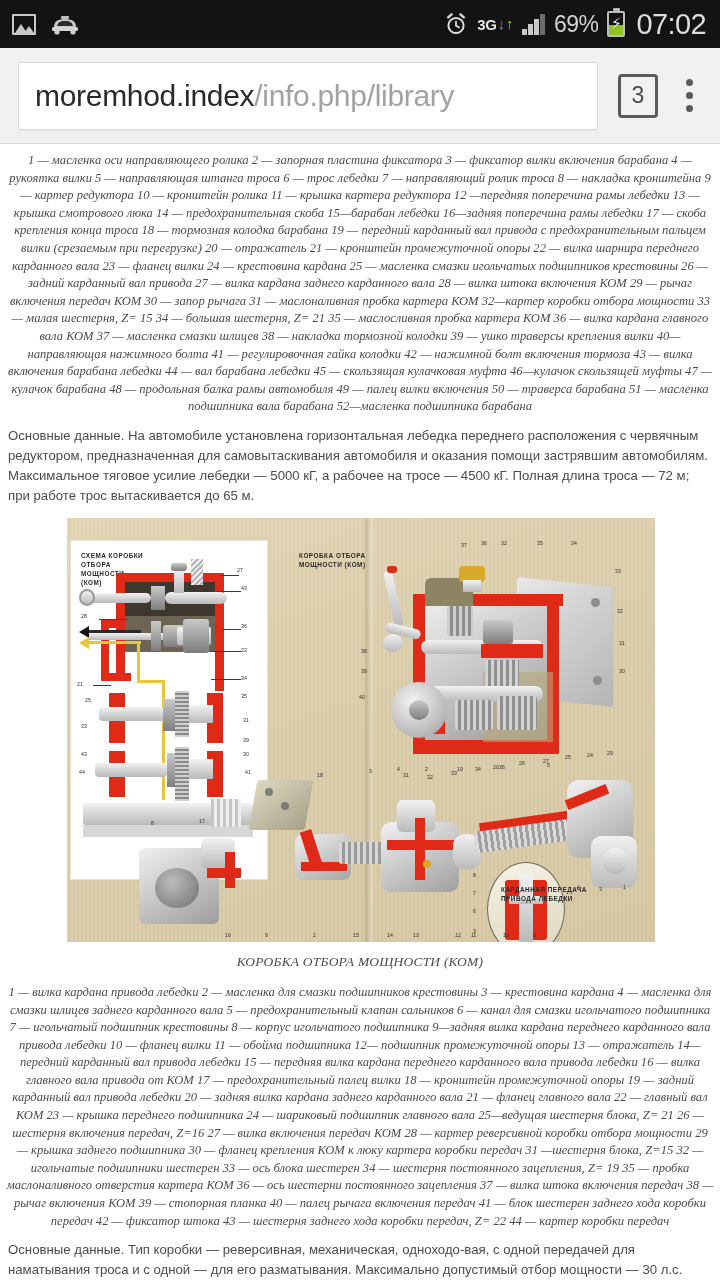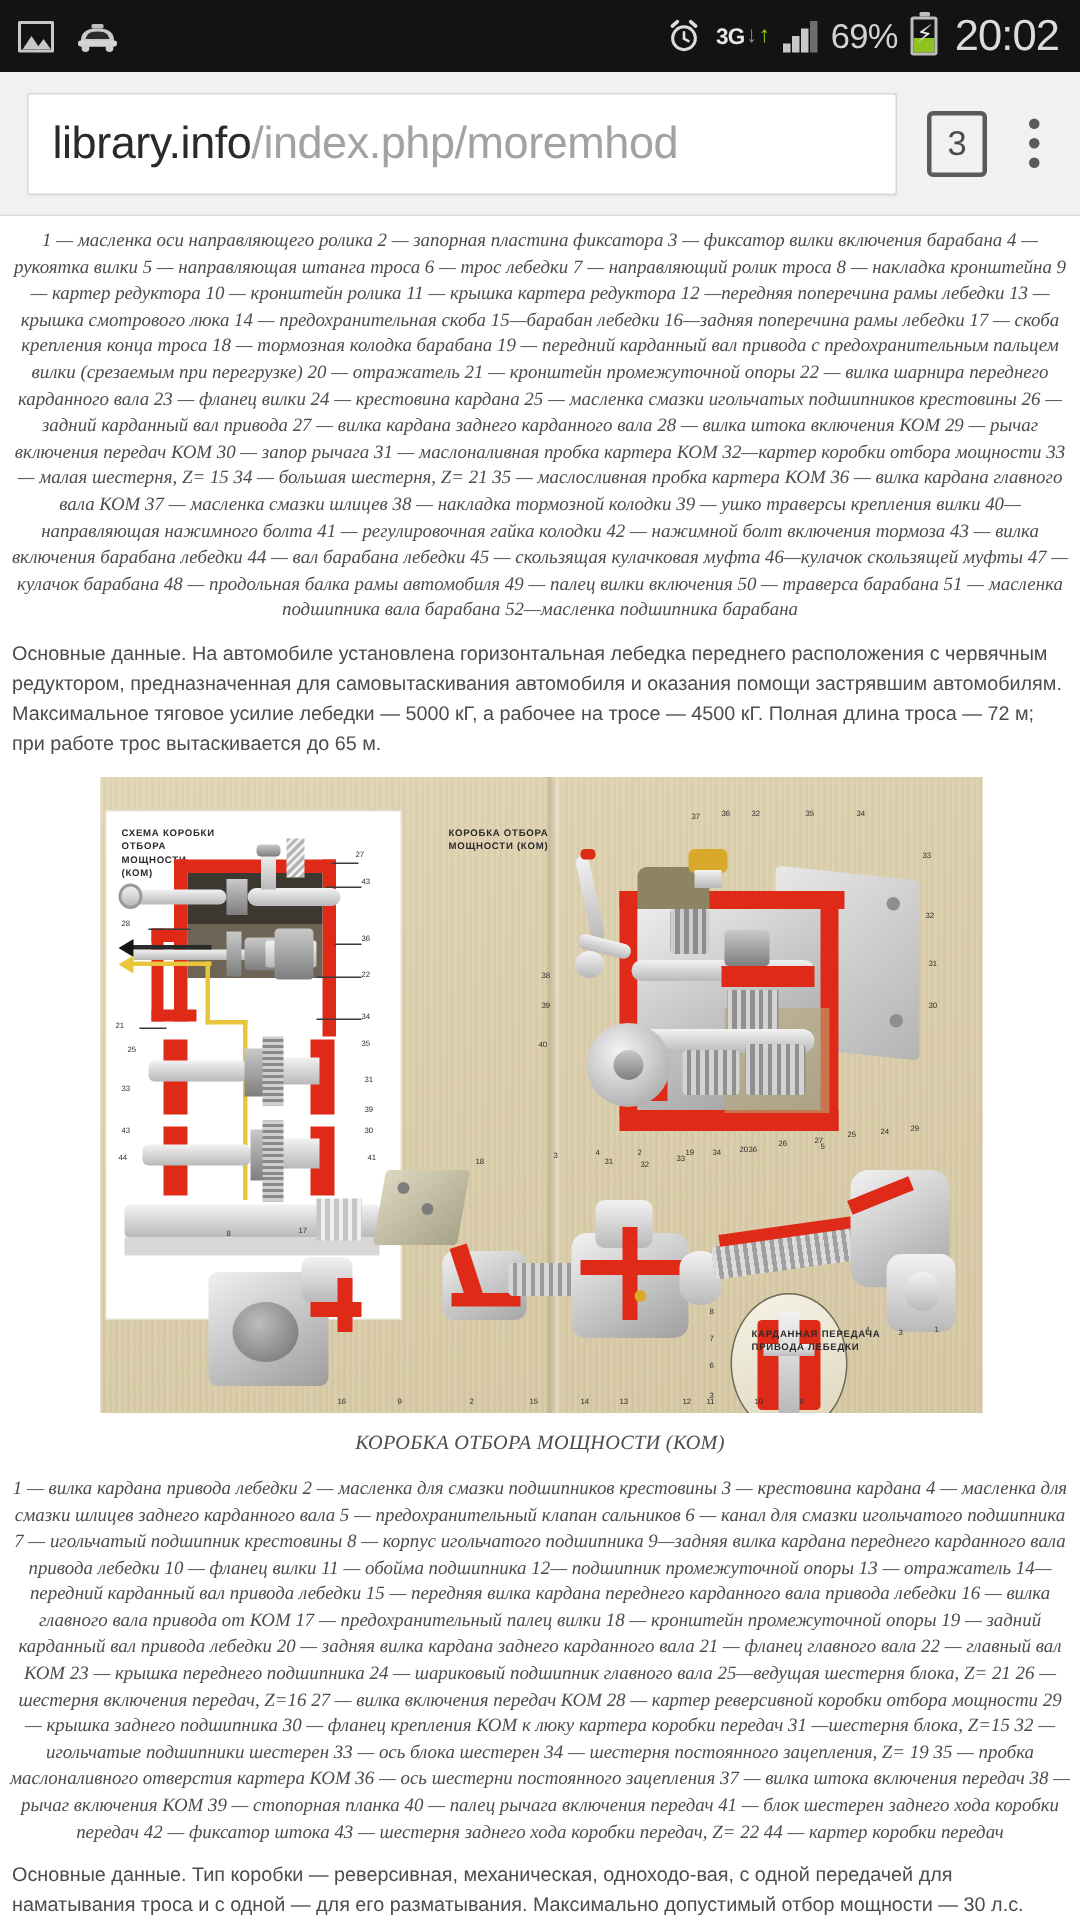--- a/index.html
+++ b/index.html
@@ -312,27 +312,27 @@
         <i class="b3"></i>
         <i class="b4"></i>
     </span>
 
     <span class="batt-pct">69%</span>
 
     <span class="battery">
       <span class="bolt">⚡</span>
     </span>
 
-    <span class="clock">20:02</span>
+    <span class="clock">07:02</span>
   </div>
 </div>
 
 <div class="browserbar">
   <div class="urlbox">
-    <span class="url-text"><span class="url-host">library.info</span><span class="url-path">/index.php/moremhod</span></span>
+    <span class="url-text"><span class="url-host">moremhod.index</span><span class="url-path">/info.php/library</span></span>
   </div>
   <div class="tabcount">
     <span>3</span>
   </div>
   <div class="kebab">
     <span></span>
       <span></span>
       <span></span>
   </div>
 </div>

